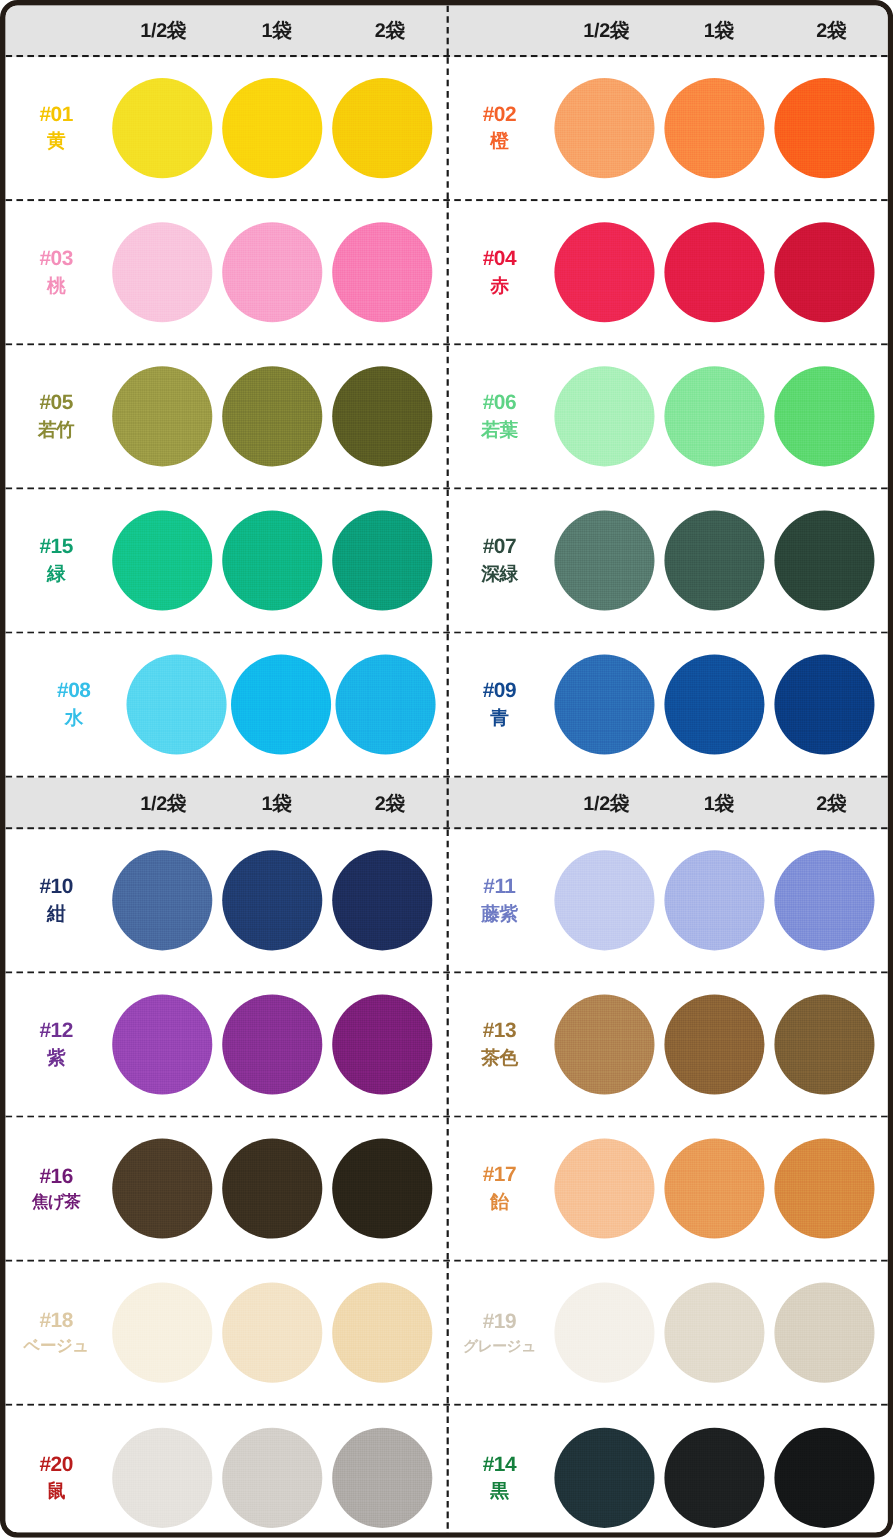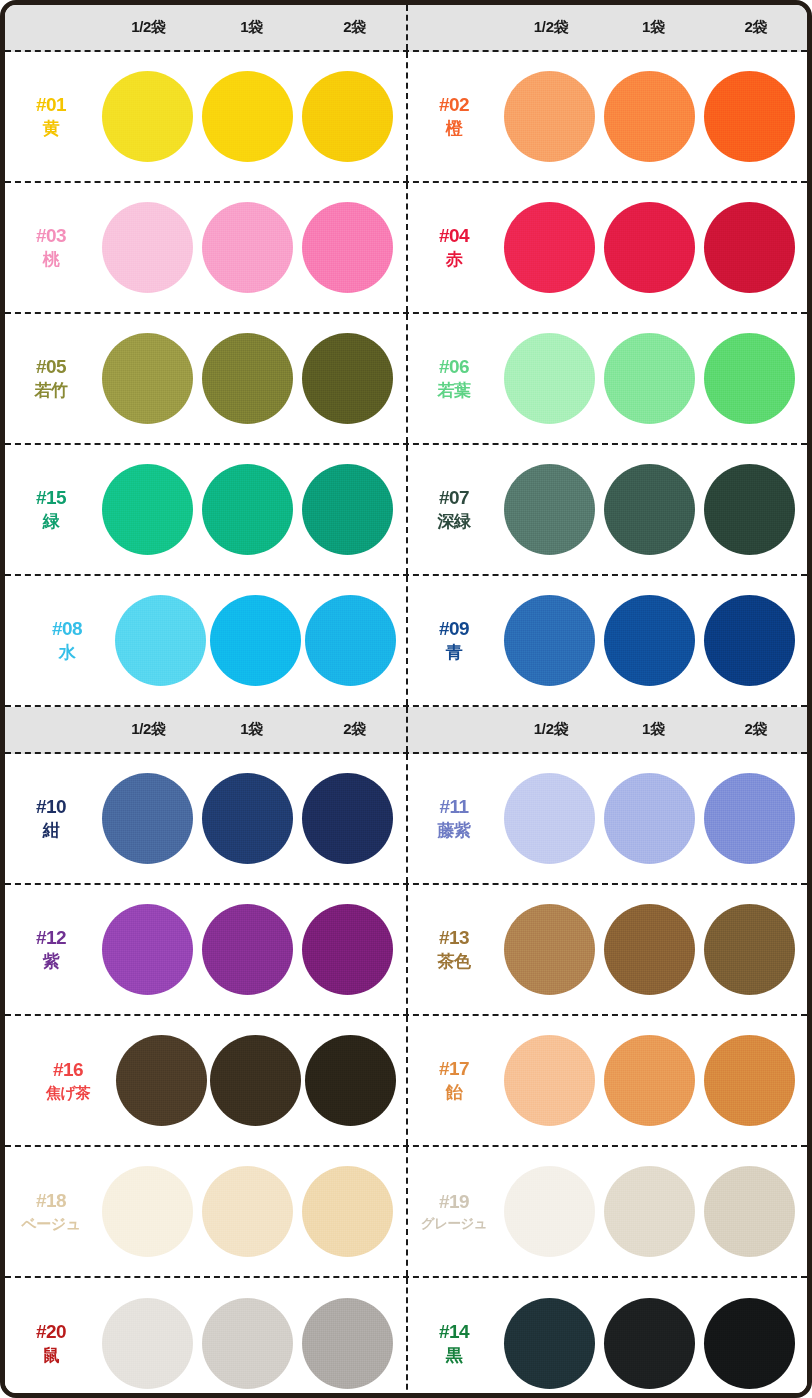--- a/index.html
+++ b/index.html
@@ -27,21 +27,21 @@
     flex:0 0 401px;
     display:flex;
     align-items:center;
     box-sizing:border-box;
   }
   .hdr .half.right{border-left:2px dashed #1a1a1a;flex:1 1 auto;}
   .hdr .lbl-pad{flex:0 0 92px;}
   .hdr .col{
     flex:1 1 0;
     text-align:center;
-    font-size:15px;
+    font-size:18px;
     font-weight:bold;
     color:#1a1a1a;
     letter-spacing:-0.3px;
   }
 
   
   .row{
     display:flex;
     height:131px;
     box-sizing:border-box;
@@ -301,21 +301,21 @@
         </div>
         <div class="swatches">
           <div class="dot" title="1/2袋" style="background: rgb(176, 130, 80);"></div>
           <div class="dot" title="1袋" style="background: rgb(138, 98, 53);"></div>
           <div class="dot" title="2袋" style="background: rgb(122, 94, 52);"></div>
         </div>
       </div>
     </div>
     <div class="row">
       <div class="cell">
-        <div class="clabel" style="color: #ef4444; margin-left: 17px;">
+        <div class="clabel" style="color: #701a75;">
           <span class="ccode">#16</span>
           <span class="cname small">焦げ茶</span>
         </div>
         <div class="swatches">
           <div class="dot" title="1/2袋" style="background: rgb(76, 60, 40);"></div>
           <div class="dot" title="1袋" style="background: rgb(58, 47, 31);"></div>
           <div class="dot" title="2袋" style="background: rgb(42, 36, 24);"></div>
         </div>
       </div>
       <div class="cell right">

